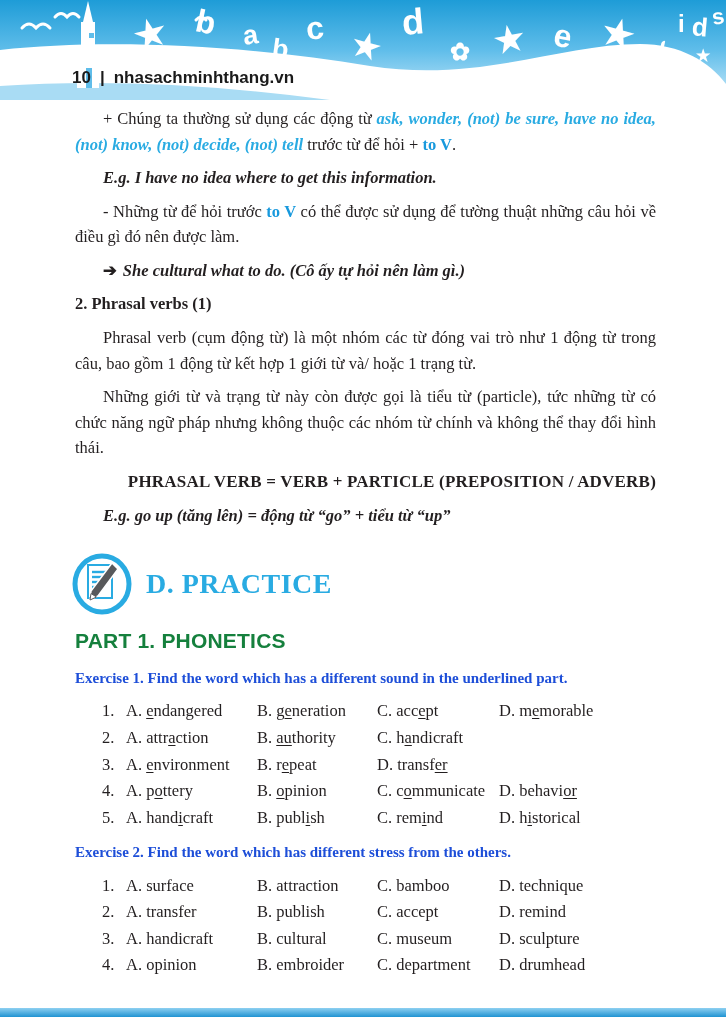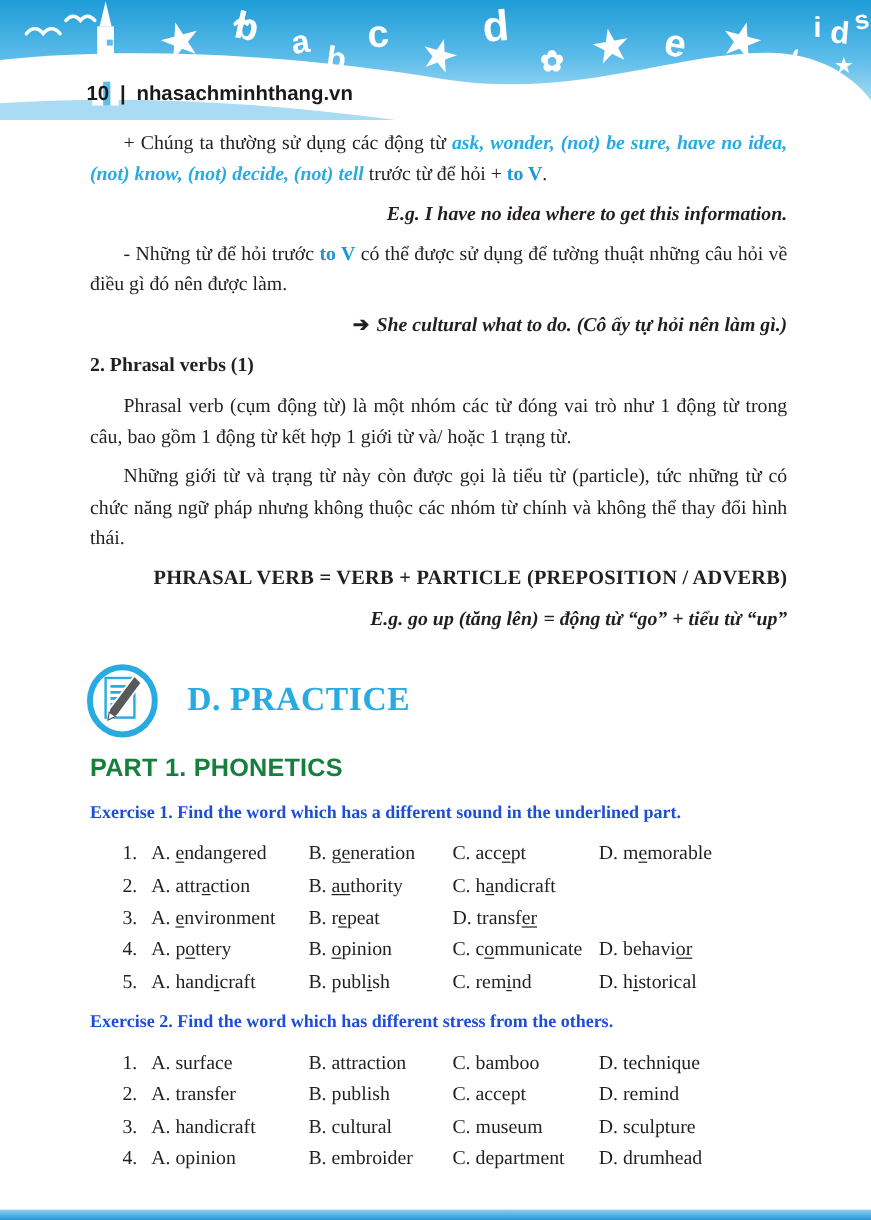--- a/index.html
+++ b/index.html
@@ -12,29 +12,29 @@
   .header svg { position:absolute; top:0; left:0; }
   .decor { position:absolute; color:#fff; font-family:"Liberation Sans", sans-serif; font-weight:bold; line-height:1; user-select:none; }
   .pageno-line { position:absolute; left:72px; top:68px; font-family:"Liberation Sans", sans-serif; font-weight:bold; font-size:17px; color:#1a1a1a; }
   .pageno-line .sep { margin:0 9px; color:#1a1a1a; }
 
   
   .main { padding:6px 70px 0 75px; color:#231f20; font-size:16.5px; line-height:1.55; }
   .main p { margin:0 0 8px 0; }
   .para { text-indent:28px; text-align:justify; }
   .indent { margin-left:28px !important; }
-  .eg { font-weight:bold; font-style:italic;text-align:right; }
+  .eg { font-weight:bold; font-style:italic; }
   .cyan-i { color:#29abe2; font-weight:bold; font-style:italic; }
   .blue-b { color:#1899dd; font-weight:bold; }
   .h2 { font-weight:bold; margin:2px 0 8px 28px; }
   .formula { text-align:right; font-weight:bold; font-size:17px; margin:4px 0 10px 0; letter-spacing:.2px; }
   .arrow { font-weight:bold; font-style:normal; margin-right:6px; }
 
   
-  .practice-head { display:flex; align-items:center; gap:23px; margin:24px 0 10px -4px; }
+  .practice-head { display:flex; align-items:center; gap:13px; margin:24px 0 10px -4px; }
   .practice-title { color:#29abe2; font-weight:bold; font-size:28px; font-family:"Liberation Serif", serif; letter-spacing:.5px; }
   .part-title { font-family:"Liberation Sans", sans-serif; font-weight:bold; font-size:21px; color:#15803d; margin:10px 0 6px 0; letter-spacing:.2px; }
   .ex-title { color:#1d4ed8; font-weight:bold; font-size:15px; margin:10px 0 8px 0; }
   .ex-rows { margin-bottom:6px; }
   .ex-row { display:grid; grid-template-columns:24px 131px 120px 122px 1fr; margin-left:27px; line-height:26.6px; }
   .qnum { }
   .opt { white-space:nowrap; }
   .opt u { text-decoration-thickness:1px; text-underline-offset:2px; }
 
   

